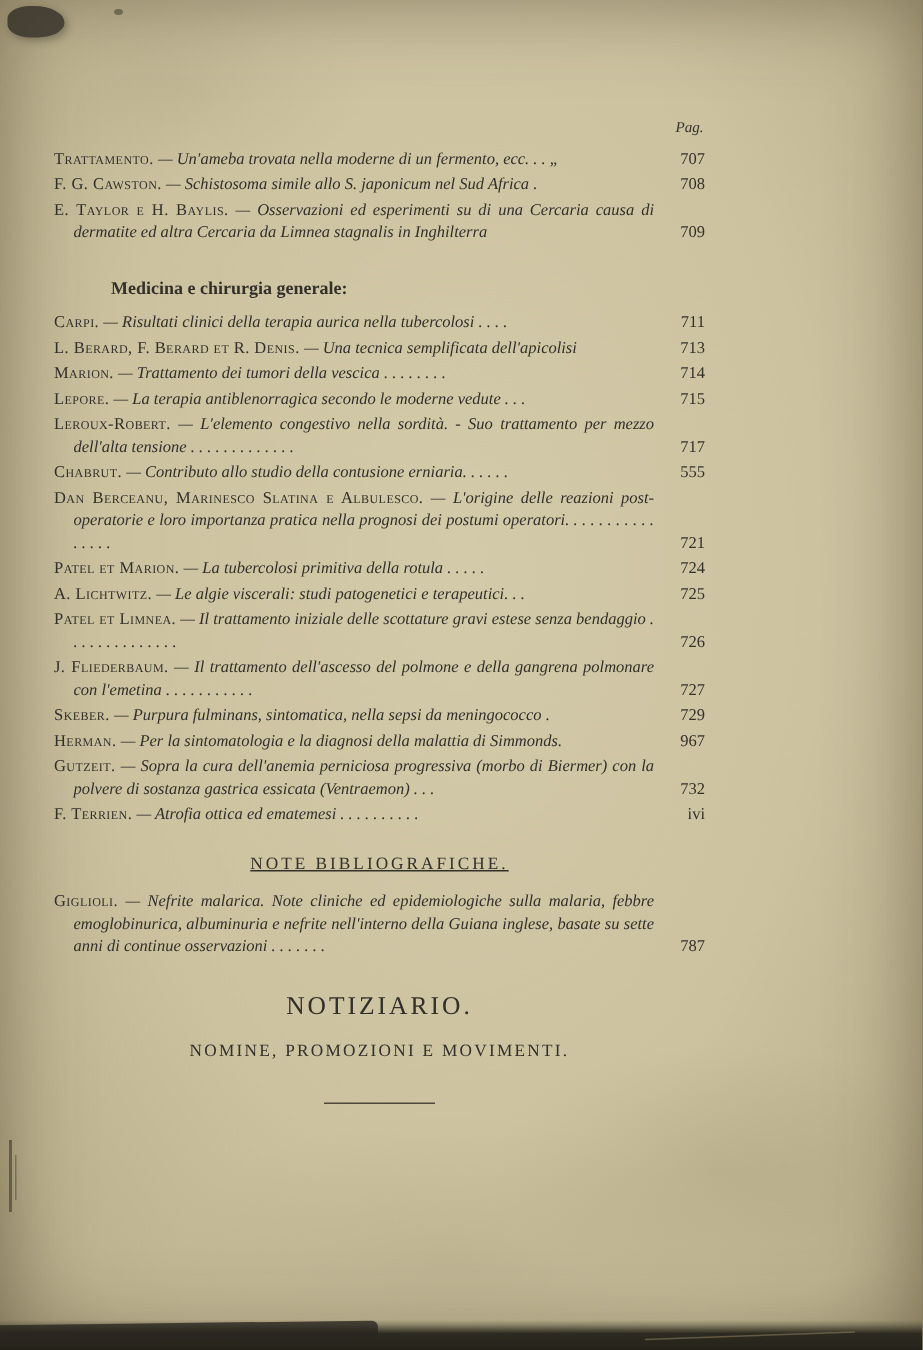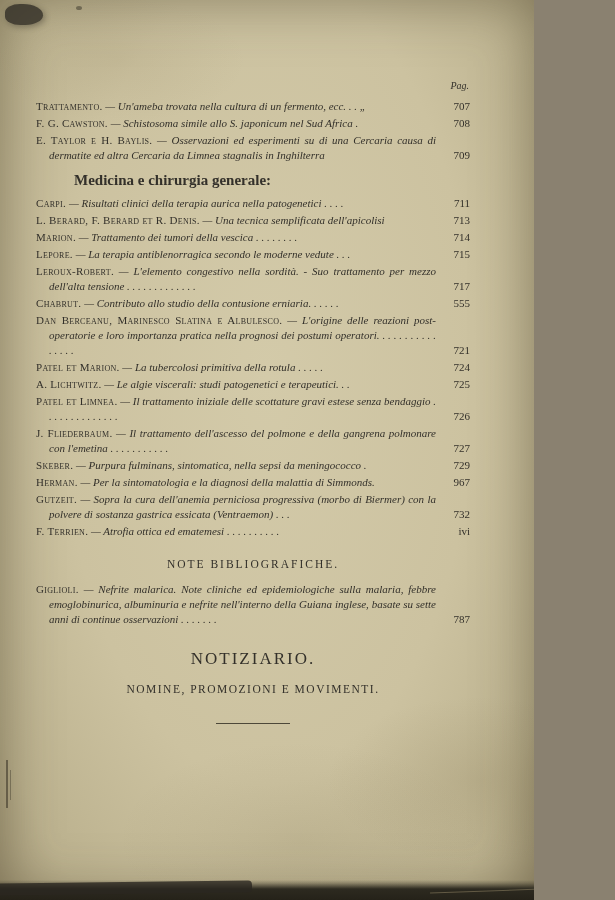--- a/index.html
+++ b/index.html
@@ -1,17 +1,17 @@
 <!DOCTYPE html>
 <html><head>
 <meta charset="utf-8">
 <style>
   html,body { margin:0; padding:0; background:#8a8170; }
   .page {
-    position:relative; width:534px; height:900px; overflow:hidden;
+    position:relative; width:615px; height:900px; overflow:hidden;
     background: radial-gradient(ellipse at 50% 42%, #d3caa9 0%, #ccc2a0 55%, #bcb28f 85%, #a89d7c 100%);
     box-shadow: inset 0 0 55px rgba(70,60,35,0.5);
     font-family:"Liberation Serif","DejaVu Serif",serif;
     color:#33302a;
   }
   .texture {
     position:absolute; inset:0; pointer-events:none;
     background-image:
       radial-gradient(ellipse 180px 90px at 120px 60px, rgba(120,105,70,0.10), rgba(0,0,0,0) 70%),
       radial-gradient(ellipse 220px 120px at 480px 780px, rgba(110,95,60,0.12), rgba(0,0,0,0) 70%),
@@ -23,24 +23,25 @@
     margin-bottom:7px; padding-right:1px;
   }
   .entry { display:flex; align-items:flex-end; margin-bottom:2px; }
   .entry-text {
     flex:1 1 auto; padding-left:13px; text-indent:-13px;
     font-size:11px; line-height:15px; text-align:justify; padding-right:6px;
   }
   .author { font-variant:small-caps; letter-spacing:0.3px; font-style:normal; }
   .title { font-style:italic; }
   .entry-page { flex:0 0 28px; width:28px; text-align:right; font-size:11px; line-height:15px; }
-  .heading-inline { font-weight:bold; font-size:15px; line-height:15px; margin:10px 0 8px 38px; }
+  .heading-inline { font-weight:bold; font-size:12px; line-height:15px; margin:22px 0 8px 38px; }
   .heading-centered {
     text-align:center; font-size:11.5px; line-height:15px; letter-spacing:2px;
     margin:18px 0 10px 0;
+    text-decoration:underline;
   }
   .footer-a { text-align:center; font-size:17px; letter-spacing:2px; margin-top:22px; }
   .footer-b { text-align:center; font-size:11.5px; letter-spacing:1.5px; margin-top:14px; }
   .rule { width:74px; height:1px; background:#4d4839; margin:28px auto 0 auto; }
 
   
   .blob-tl {
     position:absolute; left:5px; top:4px; width:38px; height:21px;
     background:#37332a; border-radius:46% 62% 55% 48%; opacity:0.85;
     box-shadow: 2px 2px 6px rgba(55,51,42,0.5);
@@ -69,34 +70,34 @@
 
   <div class="blob-tl"></div>
   <div class="dot-t2"></div>
   <div class="mark-left-1"></div>
   <div class="mark-left-2"></div>
 
   <div class="toc">
     <div class="pag">Pag.</div>
     <div id="toc-root">
         <div class="entry">
-          <div class="entry-text"><span class="author">Trattamento.</span> <span class="title">— Un'ameba trovata nella cultura di un fermento, ecc. . . „</span></div>
+          <div class="entry-text"><span class="author">Trattamento.</span> <span class="title">— Un'ameba trovata nella moderne di un fermento, ecc. . . „</span></div>
           <div class="entry-page">707</div>
         </div>
         <div class="entry">
           <div class="entry-text"><span class="author">F. G. Cawston.</span> <span class="title">— Schistosoma simile allo S. japonicum nel Sud Africa .</span></div>
           <div class="entry-page">708</div>
         </div>
         <div class="entry">
           <div class="entry-text"><span class="author">E. Taylor e H. Baylis.</span> <span class="title">— Osservazioni ed esperimenti su di una Cercaria causa di dermatite ed altra Cercaria da Limnea stagnalis in Inghilterra</span></div>
           <div class="entry-page">709</div>
         </div>
         <div class="heading-inline">Medicina e chirurgia generale:</div>
         <div class="entry">
-          <div class="entry-text"><span class="author">Carpi.</span> <span class="title">— Risultati clinici della terapia aurica nella patogenetici . . . .</span></div>
+          <div class="entry-text"><span class="author">Carpi.</span> <span class="title">— Risultati clinici della terapia aurica nella tubercolosi . . . .</span></div>
           <div class="entry-page">711</div>
         </div>
         <div class="entry">
           <div class="entry-text"><span class="author">L. Berard, F. Berard et R. Denis.</span> <span class="title">— Una tecnica semplificata dell'apicolisi</span></div>
           <div class="entry-page">713</div>
         </div>
         <div class="entry">
           <div class="entry-text"><span class="author">Marion.</span> <span class="title">— Trattamento dei tumori della vescica . . . . . . . .</span></div>
           <div class="entry-page">714</div>
         </div>

